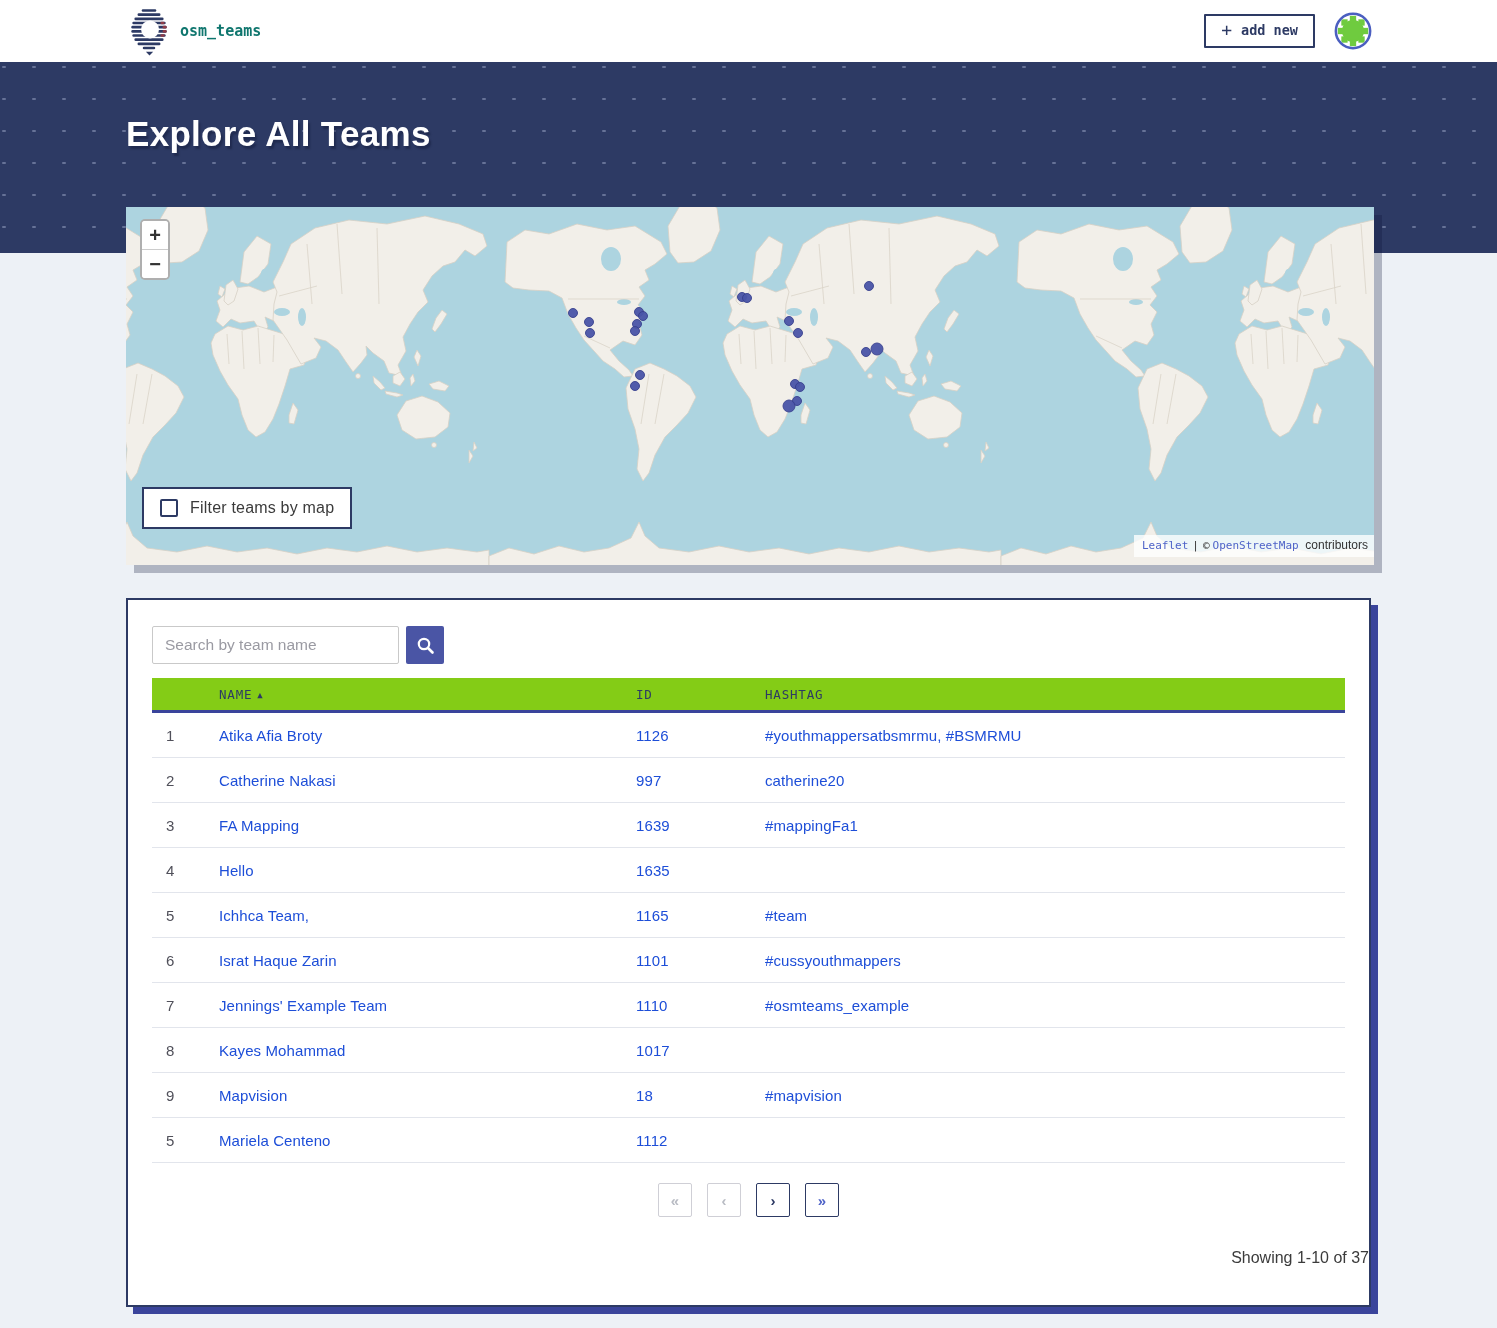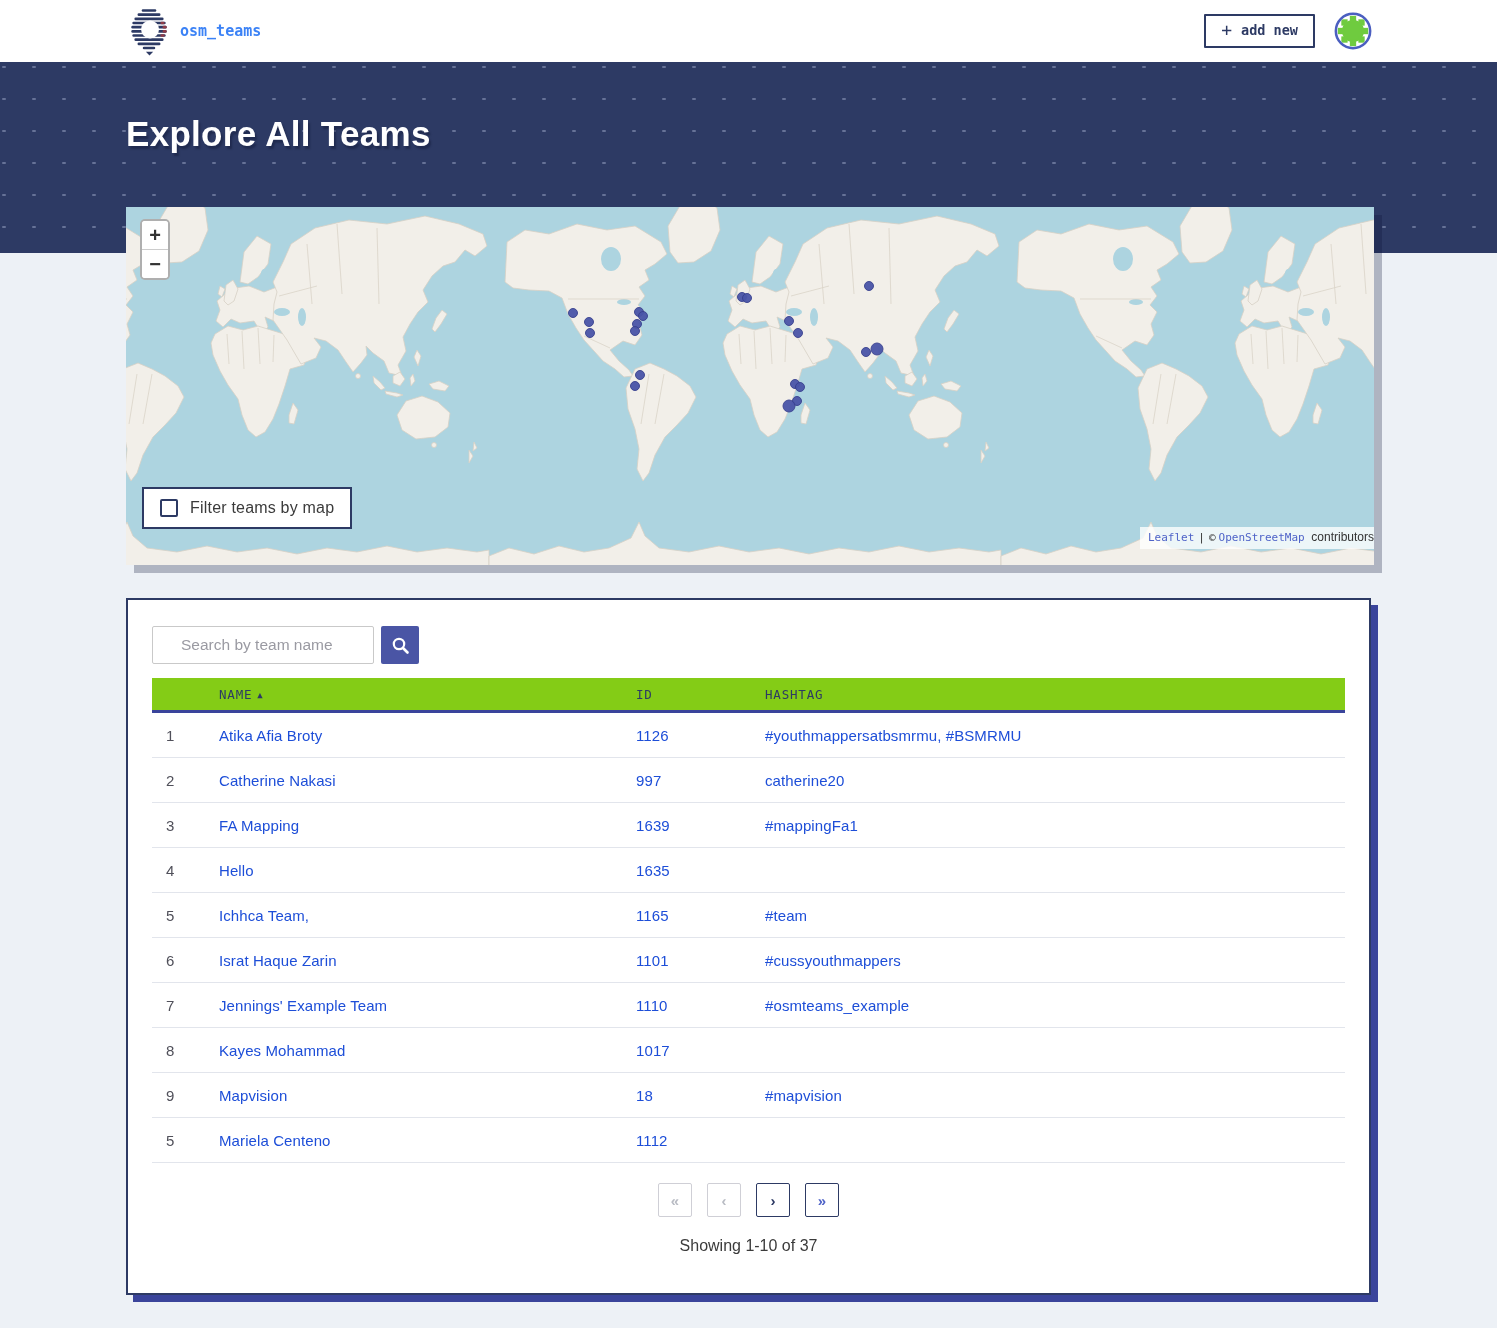--- a/index.html
+++ b/index.html
@@ -15,21 +15,21 @@
   
   .navbar {
     height:62px; background:#fff;
     display:flex; align-items:center; justify-content:space-between;
     padding:0 124px 0 126px;
   }
   .nav-left { display:flex; align-items:center; }
   .logo { display:inline-flex; width:46px; height:50px; margin-right:8px; }
   .brand {
     font-family:"DejaVu Sans Mono",monospace;
-    font-size:15px; font-weight:bold; color:#3b82f6; margin-right:34px;
+    font-size:15px; font-weight:bold; color:#0f766e; margin-right:34px;
   }
   .nav-items { display:flex; align-items:center; gap:15px; }
   .nav-btn {
     font-family:"DejaVu Sans Mono",monospace;
     font-size:13.5px; font-weight:600; color:#2d3a64;
     background:#fff; border:2px solid #2d3a64; border-radius:1px;
     padding:8px 15px; cursor:pointer; line-height:1;
   }
   .nav-btn.active {
     background:#4a55a5; color:#fff; border-color:#4a55a5;
@@ -84,43 +84,43 @@
   .filter-box {
     position:absolute; left:16px; bottom:36px; z-index:3;
     display:flex; align-items:center; gap:12px;
     background:#fff; border:2px solid #2d3a64;
     padding:10px 16px; cursor:pointer;
     font-size:16px; color:#3b3b3b; letter-spacing:0.2px;
   }
   .cb { width:18px; height:18px; border:2px solid #2d3a64; border-radius:2px; background:#fff; }
 
   .attribution {
-    position:absolute; right:0; bottom:16px; z-index:3;
+    position:absolute; right:0; bottom:8px; z-index:3;
     background:rgba(255,255,255,0.78);
     font-family:"DejaVu Sans Mono",monospace;
     font-size:11px; color:#333;
-    padding:2px 0 3px 8px; line-height:1.4;
+    padding:2px 6px 3px 8px; line-height:1.4;
   }
   .attribution a { color:#4f63c8; text-decoration:none; cursor:pointer; }
   .attribution .att-sep { margin:0 4px; color:#333; }
   .attribution .att-suffix { font-family:"Liberation Sans","DejaVu Sans",sans-serif; font-size:12px; }
   .attribution .att-c { margin-right:3px; }
 
   
   .card {
     position:relative; z-index:1;
     width:1245px; margin:33px 0 0 126px;
     background:#fff; border:2px solid #2d3a64;
     box-shadow:7px 7px 0 #3a449b;
     padding-bottom:38px;
   }
   .search-row { display:flex; align-items:center; margin:26px 24px 0; }
   .search-row input {
-    width:222px; height:38px; border:1px solid #c9c9c9; border-radius:2px;
-    padding:0 28px; font-size:15.5px; color:#3d3d3d; outline:none;
+    width:247px; height:38px; border:1px solid #c9c9c9; border-radius:2px;
+    padding:0 12px; font-size:15.5px; color:#3d3d3d; outline:none;
     font-family:"Liberation Sans","DejaVu Sans",sans-serif;
   }
   .search-row input::placeholder { color:#9a9aa2; }
   .search-btn {
     width:38px; height:38px; margin-left:7px;
     background:#4a55a5; border:none; border-radius:2px;
     display:flex; align-items:center; justify-content:center; cursor:pointer;
   }
 
   table { width:calc(100% - 48px); margin:14px 24px 0; border-collapse:collapse; table-layout:fixed; }
@@ -144,21 +144,21 @@
   tbody tr { cursor:pointer; }
 
   .pager { display:flex; justify-content:center; gap:15px; margin-top:20px; }
   .pager button {
     width:34px; height:34px; background:#fff; border-radius:2px;
     font-size:15px; font-weight:600; cursor:pointer; line-height:1;
   }
   .pager .disabled { border:1px solid #cfcfd6; color:#b9bcc4; cursor:default; }
   .pager .enabled  { border:1px solid #2d3a64; color:#2d3a64; }
   .pager .accent   { color:#4f63c8; }
-  .summary { text-align:center; margin-top:20px; font-size:16px; color:#3b3b3b; }
+  .summary { text-align:right; margin-top:32px; font-size:16px; color:#3b3b3b; }
 </style>
 </head>
 <body>
 
 <header class="navbar">
   <div class="nav-left">
     <span class="logo">
       <svg viewBox="0 0 44 48" width="46" height="50">
         <g fill="#2d3a64">
           <rect x="15" y="3" width="14" height="2.6" rx="1.2"></rect>

